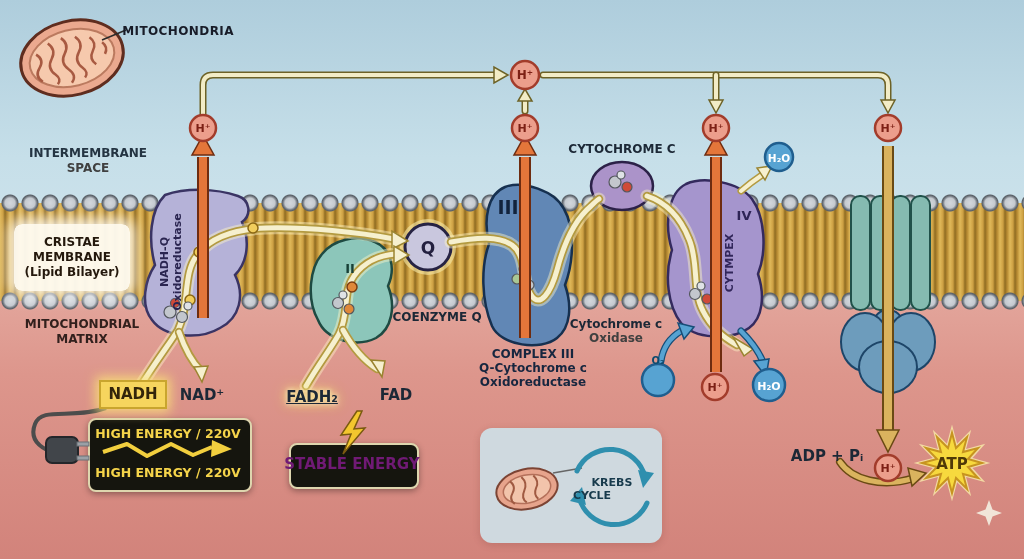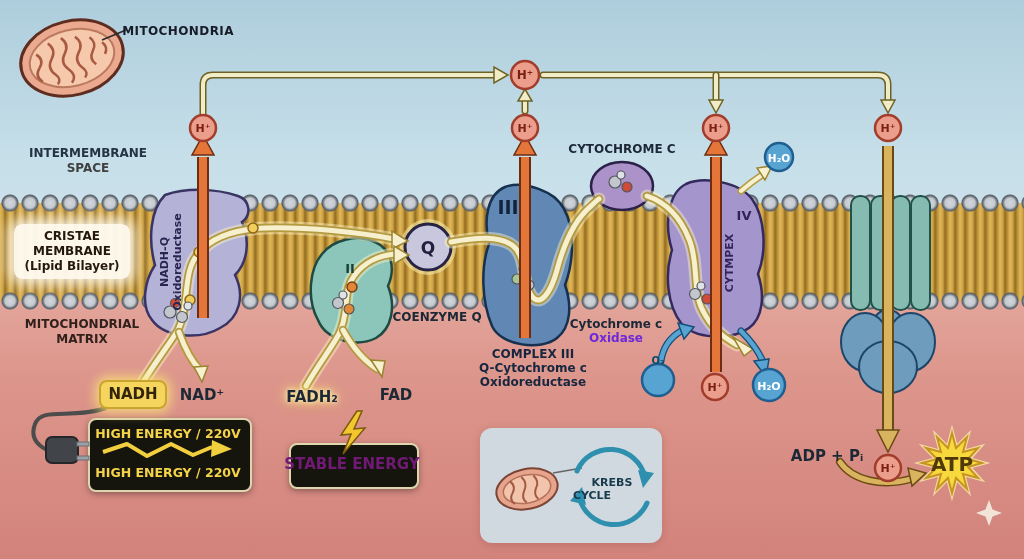--- a/index.html
+++ b/index.html
@@ -18,35 +18,35 @@
   .heads { position:absolute; left:0; width:100%; height:22px;
     background-image:radial-gradient(circle at 10px 11px,#d3d7dc 0px,#c4c9cf 5px,#71777f 7px,#595f66 8px,rgba(0,0,0,0) 9px);
     background-size:20px 22px; }
   .heads.top { top:0; } .heads.bottom { bottom:0; }
   svg.overlay { position:absolute; left:0; top:0; }
   .lbl { position:absolute; transform:translate(-50%,-50%); font-weight:bold;
     color:#1c2836; white-space:nowrap; text-align:left; }
   .vlbl { position:absolute; transform:translate(-50%,-50%) rotate(-90deg);
     font-weight:bold; text-align:center; white-space:nowrap; }
   .chip { position:absolute; left:99px; top:380px; width:64px; height:25px;
-    background:#f6d55e; border:2px solid #c9a52e; border-radius:8px;
+    background:#f6d55e; border:2px solid #c9a52e; border-radius:0;
     color:#33250a; font-weight:bold; font-size:15px; line-height:25px; text-align:center;
     box-shadow:0 0 12px 3px rgba(250,225,120,.9); }
   .cristae-box { position:absolute; left:14px; top:224px; width:112px;
-    background:rgba(255,252,242,.95); border-radius:8px; padding:5px 2px;
+    background:rgba(255,252,242,.95); border-radius:8px; padding:11px 2px;
     text-align:center; font-weight:bold; font-size:12px; color:#24180c;
     line-height:15px; box-shadow:0 0 14px 6px rgba(255,255,255,.8); }
   .energy-box { position:absolute; background:#15150e; border:2px solid #ded6ae;
     border-radius:8px; box-shadow:0 2px 6px rgba(0,0,0,.35); }
   .box-high { left:88px; top:418px; width:160px; height:70px; }
   .box-stable { left:289px; top:443px; width:126px; height:42px; }
   .krebs-panel { position:absolute; left:480px; top:428px; width:182px; height:115px;
     background:#cfdde3; border-radius:12px; opacity:.96;
     box-shadow:0 2px 8px rgba(120,60,50,.25); }
-  .glowtext { text-shadow:0 0 8px #f8e27a,0 0 14px #f8e27a,0 0 4px #fff; }
+  .glowtext { text-shadow:0 0 8px #f8e27a,0 0 14px #f8e27a,0 0 4px #fff;text-decoration:underline; }
 </style>
 </head>
 <body>
 
 <div class="stage">
 
   <div class="sky"></div>
   <div class="matrix-bg"></div>
 
   <div class="membrane">
@@ -279,21 +279,21 @@
   <div class="lbl" style="left:508px; top:207px; font-size:19px; color:#12233c">III</div>
   <div class="lbl" style="left:533px; top:354px; font-size:12px; color:#16263f">COMPLEX III</div>
   <div class="lbl" style="left:533px; top:368px; font-size:12px; color:#16263f">Q-Cytochrome c</div>
   <div class="lbl" style="left:533px; top:382px; font-size:12px; color:#16263f">Oxidoreductase</div>
 
   <div class="lbl" style="left:622px; top:149px; font-size:12px; color:#1c2836">CYTOCHROME C</div>
 
   <div class="lbl" style="left:744px; top:215px; font-size:13px; color:#2e2456">IV</div>
   <div class="vlbl" style="left:729px; top:263px; font-size:11px; color:#31265a">CYTMPEX</div>
   <div class="lbl" style="left:616px; top:324px; font-size:12px; color:#1c2836">Cytochrome c</div>
-  <div class="lbl" style="left:616px; top:338px; font-size:12px; color:#6d28d9">Oxidase</div>
+  <div class="lbl" style="left:616px; top:338px; font-size:12px; color:#404040">Oxidase</div>
 
   <div class="lbl" style="left:525px; top:75px; font-size:12px; color:#7c2015">H⁺</div>
   <div class="lbl" style="left:203px; top:128px; font-size:11px; color:#7c2015">H⁺</div>
   <div class="lbl" style="left:525px; top:128px; font-size:11px; color:#7c2015">H⁺</div>
   <div class="lbl" style="left:716px; top:128px; font-size:11px; color:#7c2015">H⁺</div>
   <div class="lbl" style="left:888px; top:128px; font-size:11px; color:#7c2015">H⁺</div>
   <div class="lbl" style="left:715px; top:387px; font-size:11px; color:#7c2015">H⁺</div>
   <div class="lbl" style="left:888px; top:468px; font-size:11px; color:#7c2015">H⁺</div>
 
   <div class="lbl" style="left:658px; top:360px; font-size:10px; color:#0c4a6e">O₂</div>
@@ -306,15 +306,15 @@
   <div class="lbl" style="left:396px; top:395px; font-size:15px; color:#1c2836">FAD</div>
 
   <div class="lbl" style="left:168px; top:433px; font-size:12.5px; color:#f5d44a">HIGH ENERGY / 220V</div>
   <div class="lbl" style="left:168px; top:472px; font-size:12.5px; color:#f5d44a">HIGH ENERGY / 220V</div>
   <div class="lbl" style="left:352px; top:464px; font-size:15px; color:#701a75">STABLE ENERGY</div>
 
   <div class="lbl" style="left:612px; top:482px; font-size:11px; color:#173a4c">KREBS</div>
   <div class="lbl" style="left:592px; top:495px; font-size:11px; color:#173a4c">CYCLE</div>
 
   <div class="lbl" style="left:827px; top:456px; font-size:15px; color:#1c2836">ADP + Pᵢ</div>
-  <div class="lbl" style="left:952px; top:464px; font-size:20px; color:#4f3908">ATP</div>
+  <div class="lbl" style="left:952px; top:464px; font-size:15px; color:#4f3908">ATP</div>
 
 </div>
 
 </body></html>

